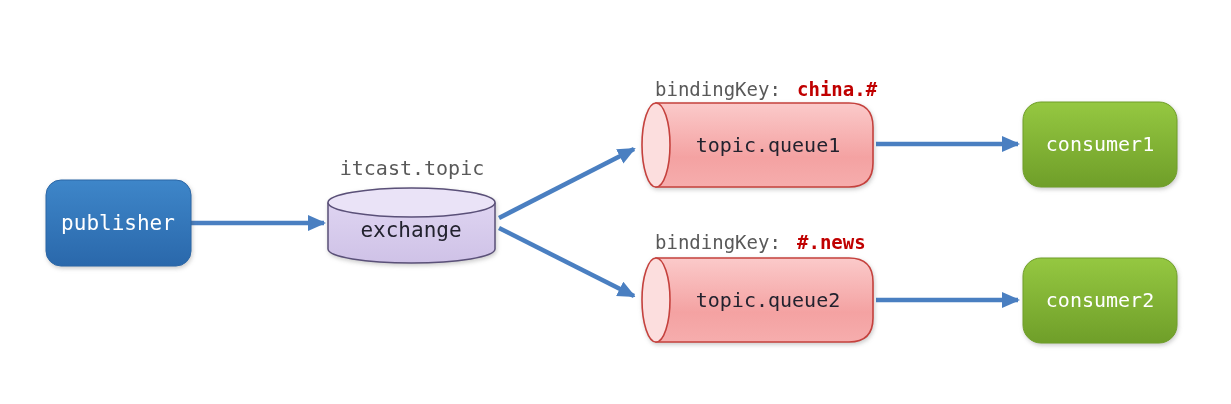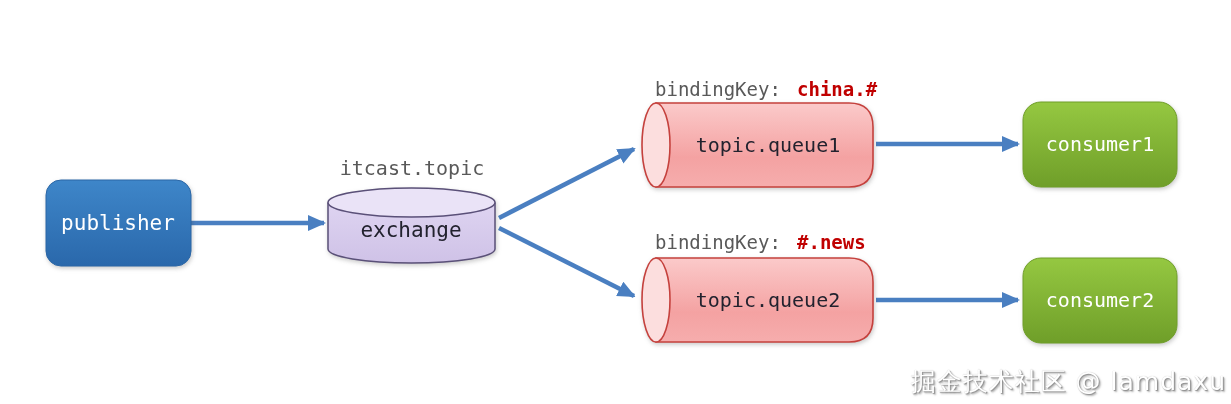--- a/index.html
+++ b/index.html
@@ -95,14 +95,13 @@
       <rect x="1023" y="102" width="154" height="85" rx="18" fill="url(#conGrad)" stroke="#6f9e29" stroke-width="1"></rect>
     </g>
     <text class="mono-text node-label" x="1100" y="144" text-anchor="middle" dominant-baseline="central" style="font-size:20px">consumer1</text>
 
     <g class="shape">
       <rect x="1023" y="258" width="154" height="85" rx="18" fill="url(#conGrad)" stroke="#6f9e29" stroke-width="1"></rect>
     </g>
     <text class="mono-text node-label" x="1100" y="300" text-anchor="middle" dominant-baseline="central" style="font-size:20px">consumer2</text>
   </svg>
 
-  <div class="watermark">掘金技术社区 @ lamdaxu</div>
 </div>
 
 </body></html>

